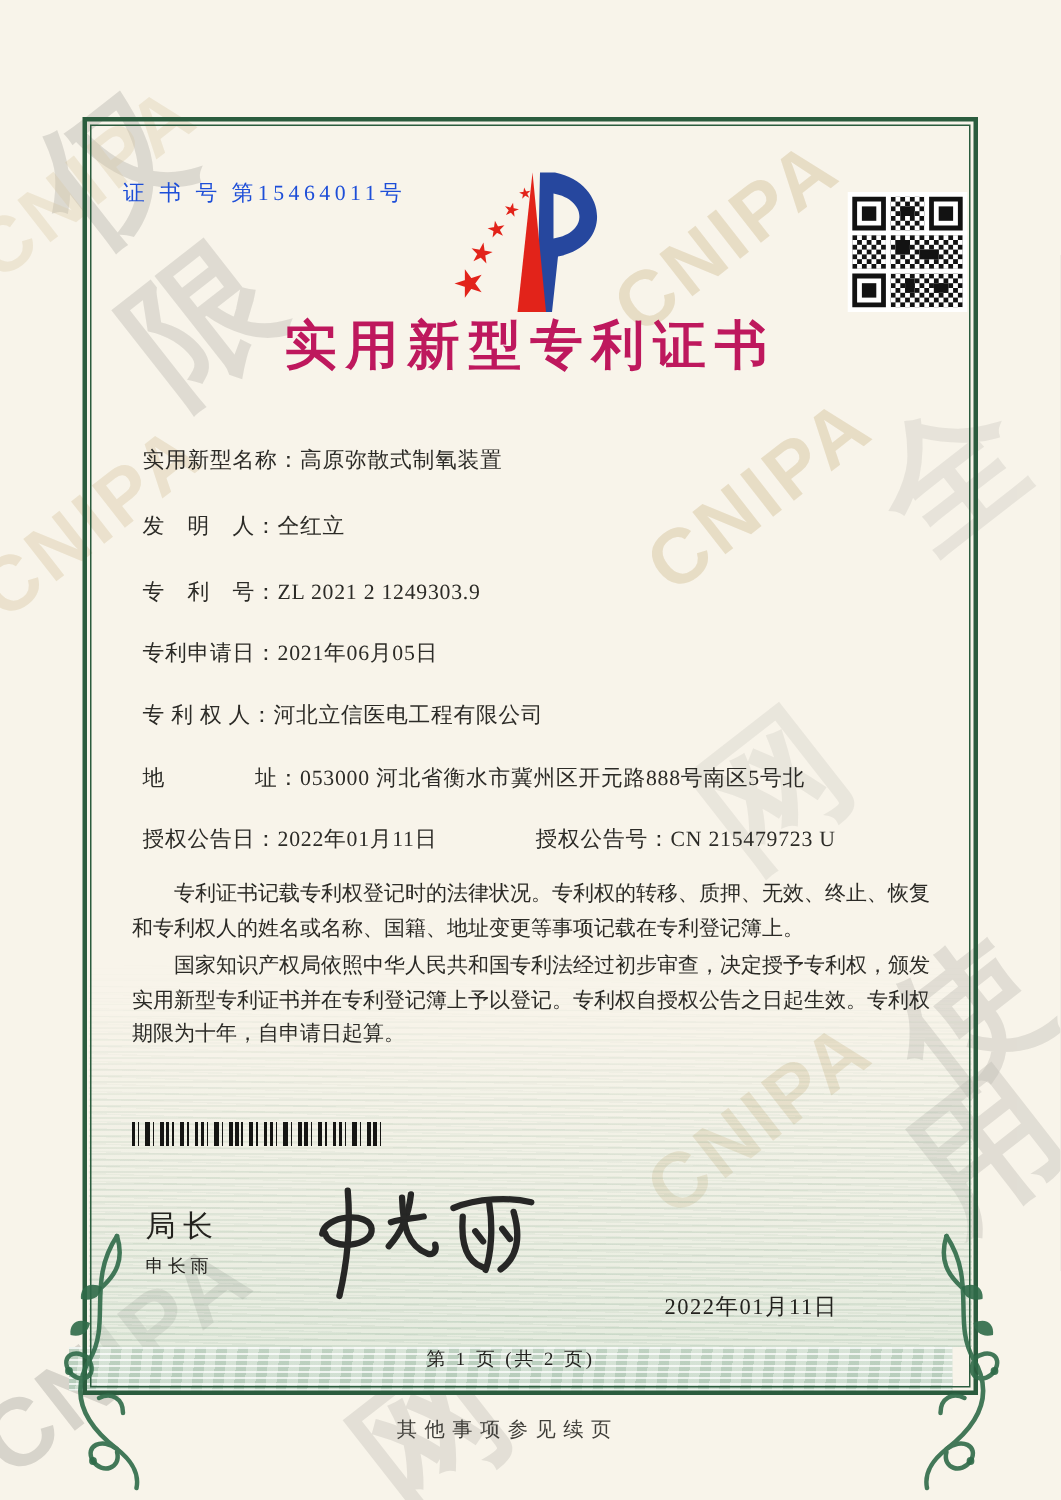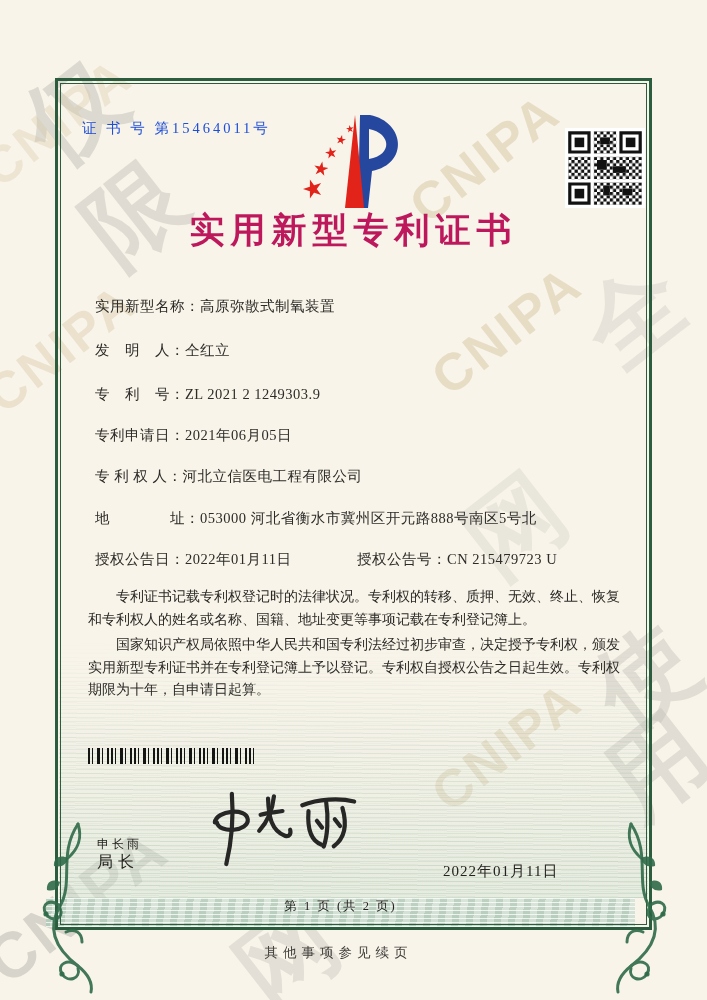--- a/index.html
+++ b/index.html
@@ -68,21 +68,21 @@
   .barcode { position:absolute; left:88px; top:748px; width:166px; height:16px; z-index:10;
     background:repeating-linear-gradient(90deg,
       #151513 0 2px, transparent 2px 4px,
       #151513 4px 5px, transparent 5px 9px,
       #151513 9px 12px, transparent 12px 14px,
       #151513 14px 15px, transparent 15px 19px,
       #151513 19px 21px, transparent 21px 23px);
   }
 
   
-  .director-label { position:absolute; left:97px; top:804px; font-size:16px; letter-spacing:5px; color:#23221e; z-index:10;margin-top:48px; }
+  .director-label { position:absolute; left:97px; top:804px; font-size:20px; letter-spacing:5px; color:#23221e; z-index:10; }
   .director-name  { position:absolute; left:97px; top:836px; font-size:12px; letter-spacing:3px; color:#23221e; z-index:10; }
   .signature { position:absolute; left:203px; top:786px; width:160px; height:80px; z-index:10; transform:rotate(-2deg); }
   .issue-date { position:absolute; left:443px; top:862px; font-size:15px; letter-spacing:1px; color:#23221e; z-index:10; }
 
   
   .footer-note { position:absolute; left:0; top:944px; width:677px; text-align:center;
     font-size:13.5px; letter-spacing:5px; color:#3f3e39; z-index:10; }
 
   
   .ornament { position:absolute; z-index:35; }

